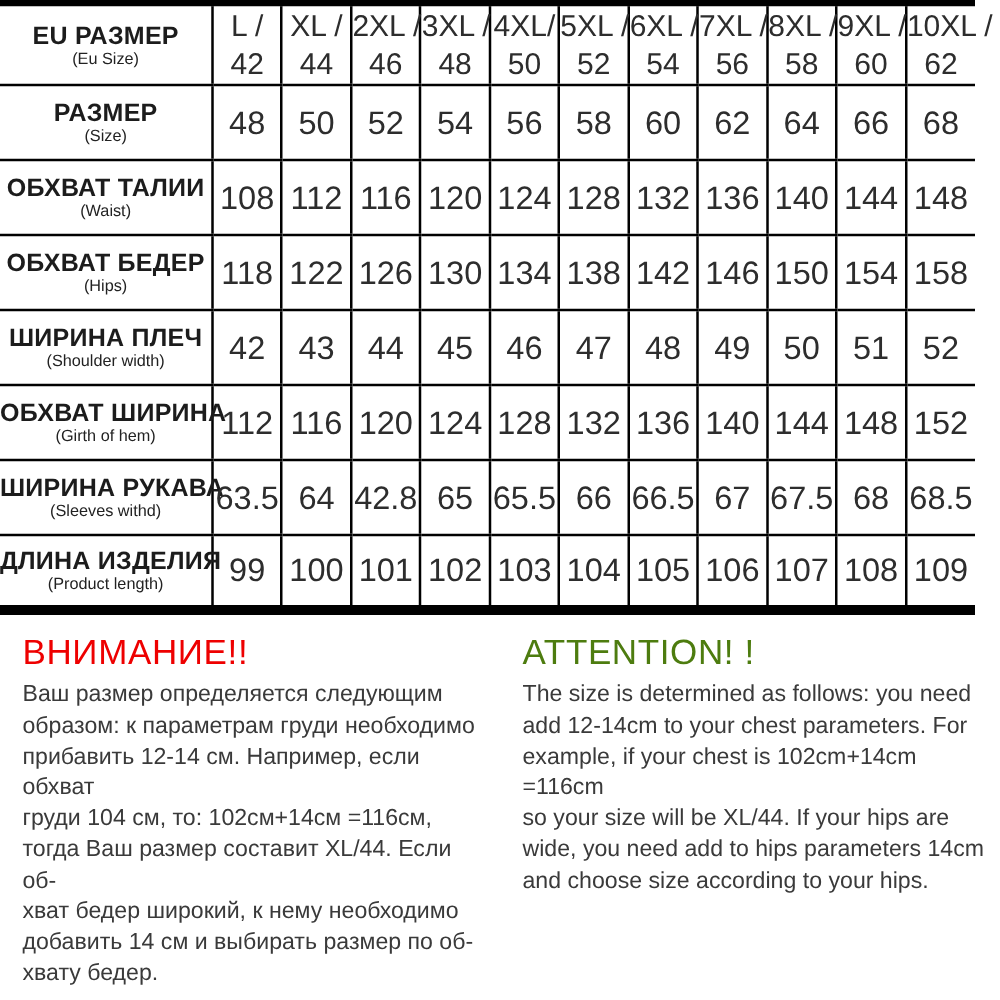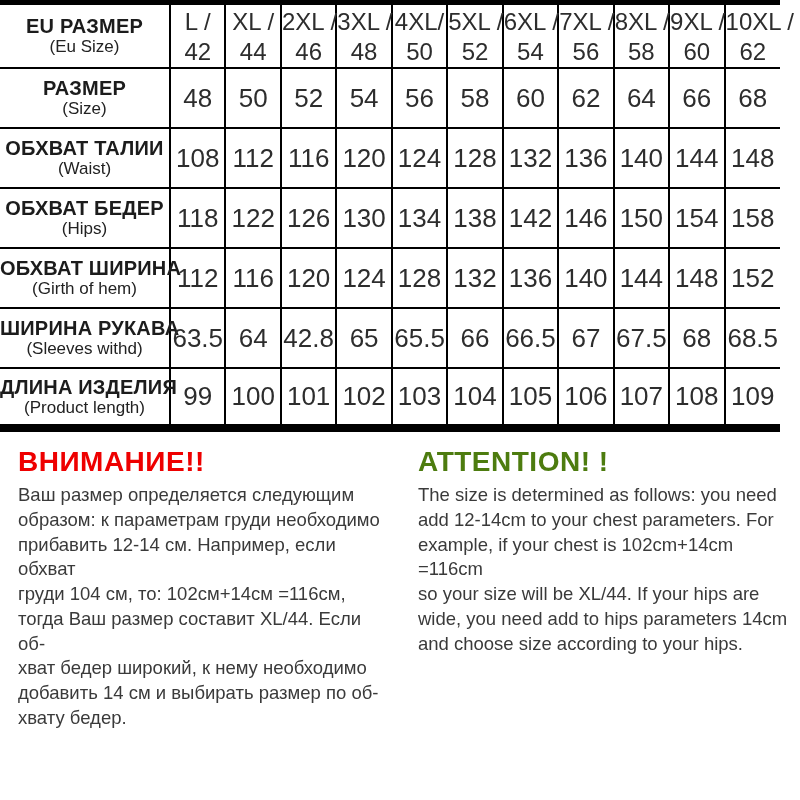--- a/index.html
+++ b/index.html
@@ -27,21 +27,21 @@
   tr.r-head { height: 64px; }
   tr.r-body { height: 60px; }
   .lbl-ru {
     font-weight: bold;
     font-size: 20px;
     letter-spacing: 0.2px;
     line-height: 1.1;
     white-space: nowrap;
   }
   .lbl-en {
-    font-size: 17px;
+    font-size: 13px;
     font-weight: normal;
     color: #222;
     line-height: 1.15;
     white-space: nowrap;
   }
   td.num {
     font-size: 26px;
     color: #2d2d2d;
     white-space: nowrap;
   }
@@ -50,21 +50,21 @@
   td.euc .sz-num { line-height: 30px; }
   .notes {
     display: flex;
     padding: 14px 10px 0 18px;
     gap: 28px;
   }
   .note { width: 374px; }
   .note h2 {
     margin: 0 0 5px 0;
     font-size: 28px;
-    font-weight: bold;
+    font-weight: normal;
     letter-spacing: 0.5px;
   }
   .note p {
     margin: 0;
     white-space: pre-line;
     font-size: 18.5px;
     line-height: 1.34;
     color: #3a3a3a;
   }
 </style>
@@ -180,20 +180,37 @@
         <td class="num">122</td>
         <td class="num">126</td>
         <td class="num">130</td>
         <td class="num">134</td>
         <td class="num">138</td>
         <td class="num">142</td>
         <td class="num">146</td>
         <td class="num">150</td>
         <td class="num">154</td>
         <td class="num">158</td>
+      </tr>
+      <tr class="r-body">
+        <th>
+          <div class="lbl-ru">ШИРИНА ПЛЕЧ</div>
+          <div class="lbl-en">(Shoulder width)</div>
+        </th>
+        <td class="num">42</td>
+        <td class="num">43</td>
+        <td class="num">44</td>
+        <td class="num">45</td>
+        <td class="num">46</td>
+        <td class="num">47</td>
+        <td class="num">48</td>
+        <td class="num">49</td>
+        <td class="num">50</td>
+        <td class="num">51</td>
+        <td class="num">52</td>
       </tr>
       <tr class="r-body">
         <th>
           <div class="lbl-ru">ОБХВАТ ШИРИНА</div>
           <div class="lbl-en">(Girth of hem)</div>
         </th>
         <td class="num">112</td>
         <td class="num">116</td>
         <td class="num">120</td>
         <td class="num">124</td>

